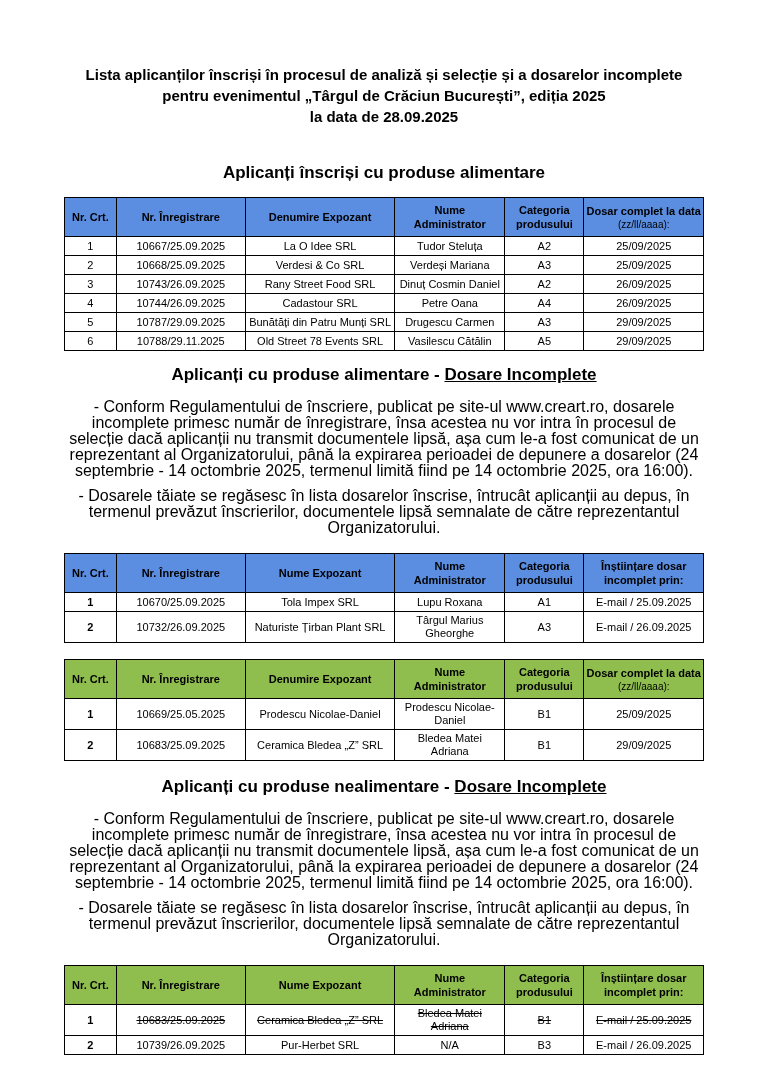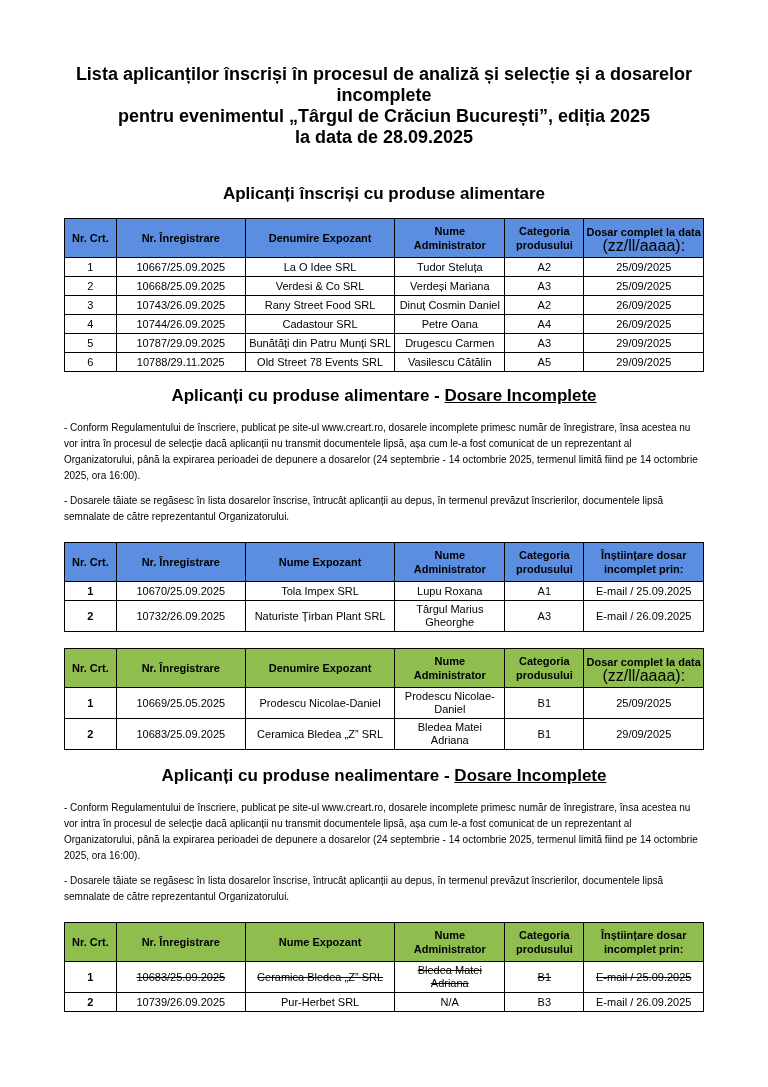--- a/index.html
+++ b/index.html
@@ -11,41 +11,41 @@
     margin: 0 auto;
     background: #ffffff;
     padding: 64px 64px 0 64px;
     font-family: "Liberation Sans", sans-serif;
     color: #000000;
     overflow: hidden;
   }
   .doc-title {
     text-align: center;
     font-weight: bold;
-    font-size: 18px;
+    font-size: 15px;
     line-height: 21px;
   }
   .section-heading {
     text-align: center;
     font-weight: bold;
     font-size: 17px;
     line-height: 17px;
   }
   .u { text-decoration: underline; }
   .mt-title-sec { margin-top: 37px; }
   .mt-sec-table { margin-top: 16px; }
   .mt-table-sec { margin-top: 15px; }
   .mt-sec-notes { margin-top: 16px; }
   .mt-notes-table { margin-top: 17px; }
 
   .notes p {
-    font-size: 10px;
+    font-size: 16px;
     line-height: 16px;
     margin: 0 0 9px 0;
-    text-align: left;
+    text-align: center;
   }
 
   table.doc-table {
     width: 100%;
     border-collapse: collapse;
     table-layout: fixed;
     font-size: 11px;
     padding-left: 8px;
   }
   table.doc-table th, table.doc-table td {
@@ -53,21 +53,21 @@
     text-align: center;
     vertical-align: middle;
   }
   table.doc-table th {
     font-weight: bold;
     padding: 5px 2px;
     line-height: 14px;
   }
   table.doc-table th .h-sub {
     font-weight: normal;
-    font-size: 16px;
+    font-size: 10px;
     line-height: 13px;
   }
   table.doc-table td {
     padding: 2px 3px;
     height: 19px;
     line-height: 13px;
     font-weight: normal;
   }
   table.doc-table td.b { font-weight: bold; }
   table.doc-table td.strike { text-decoration: line-through; }

